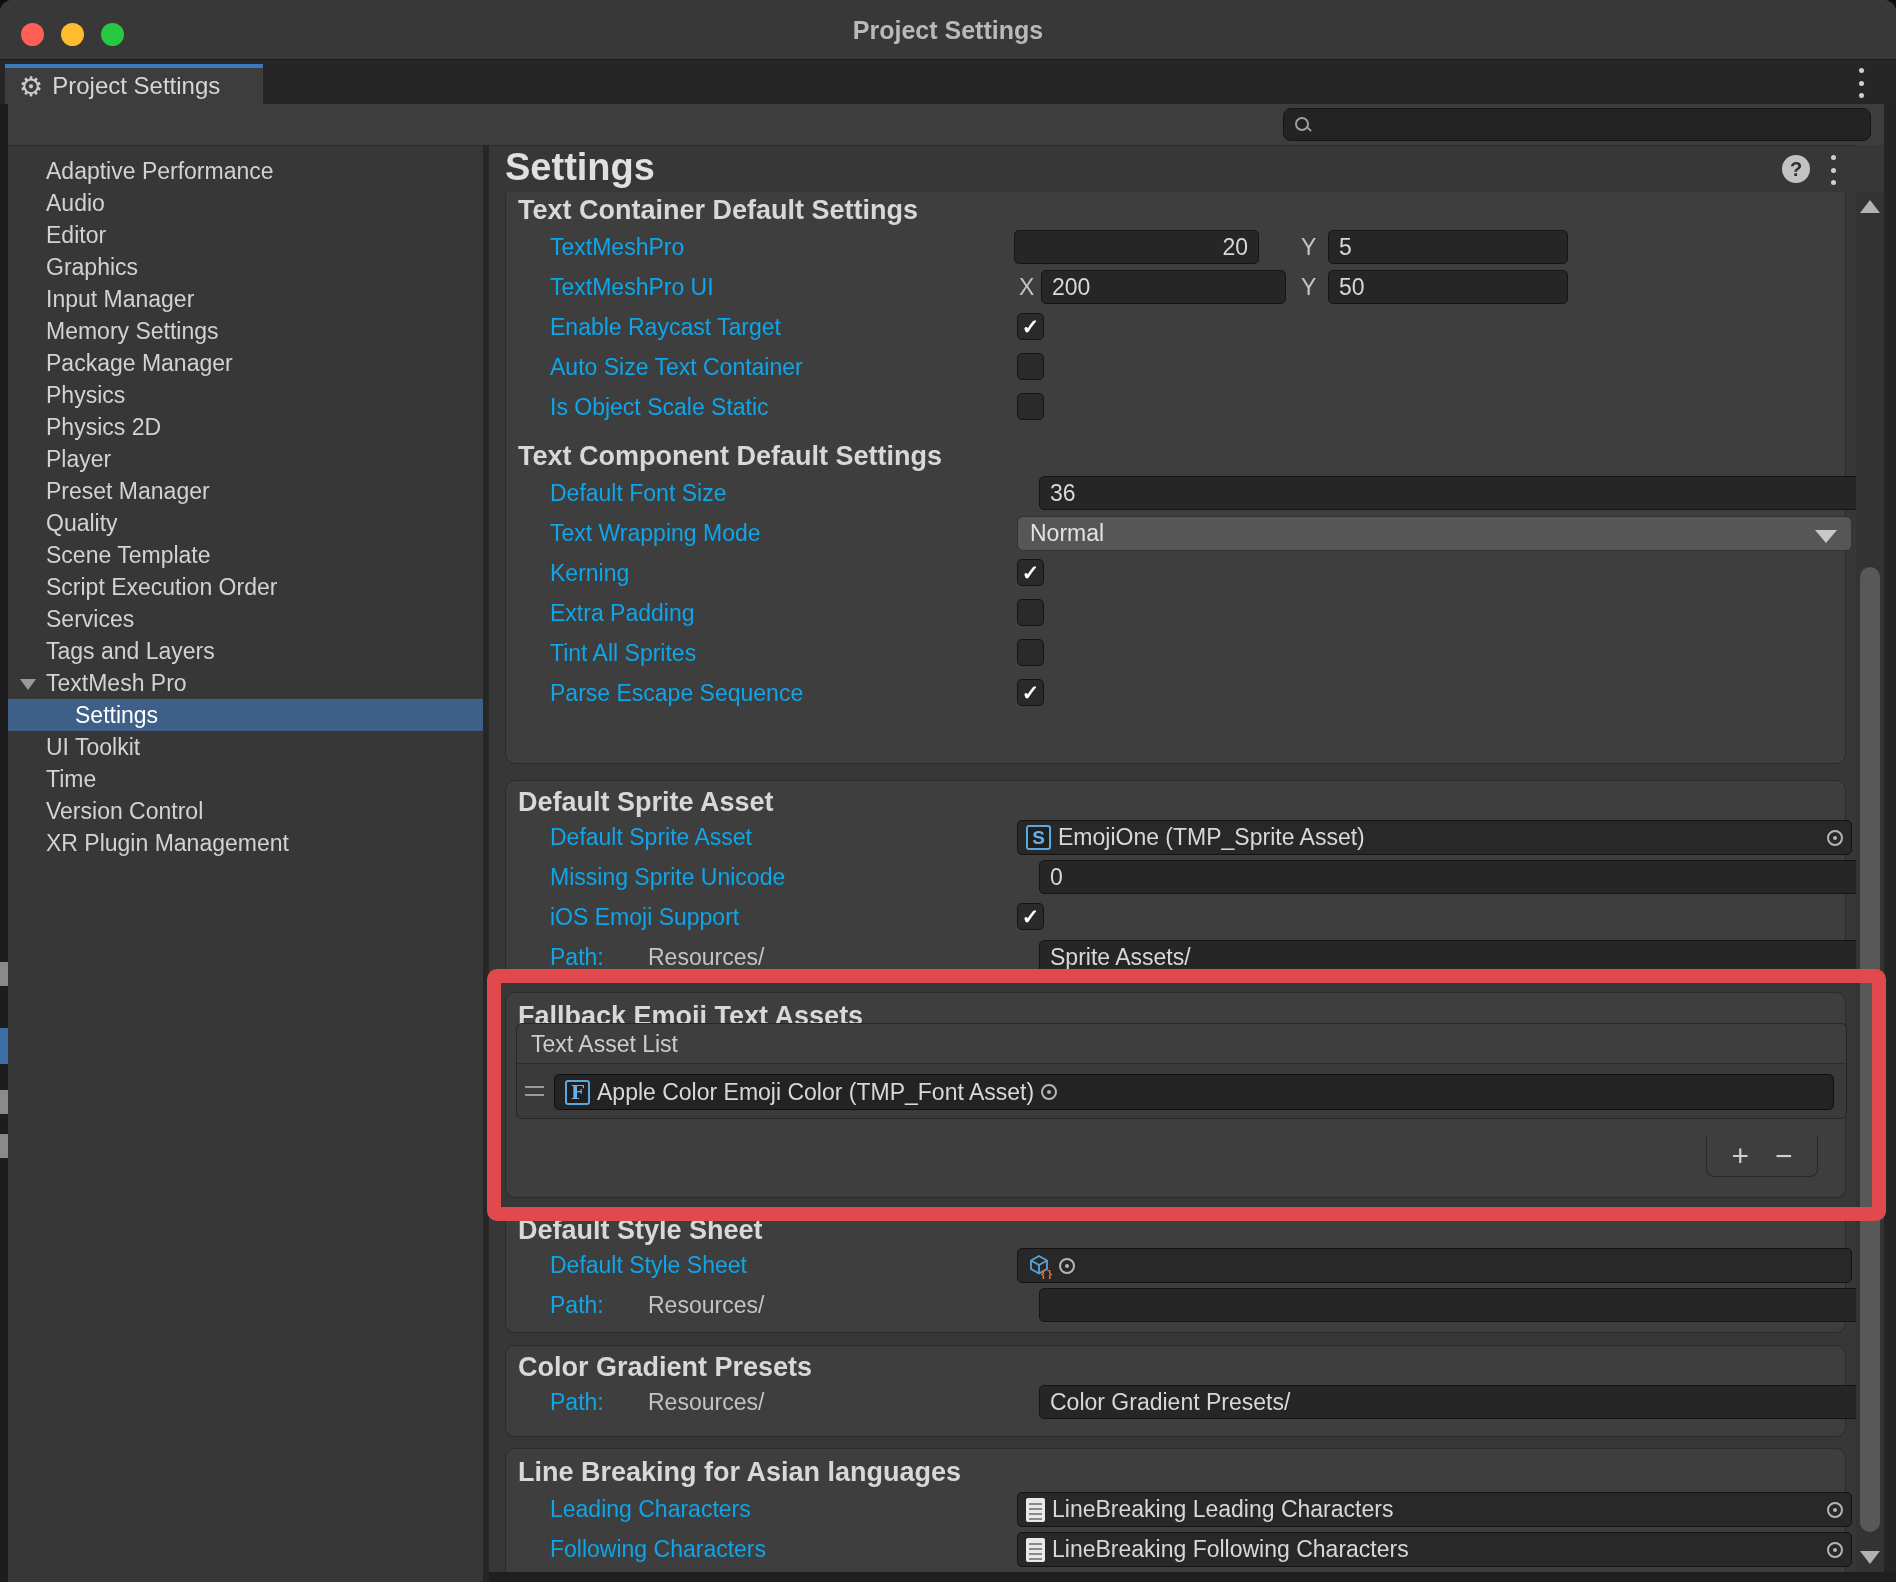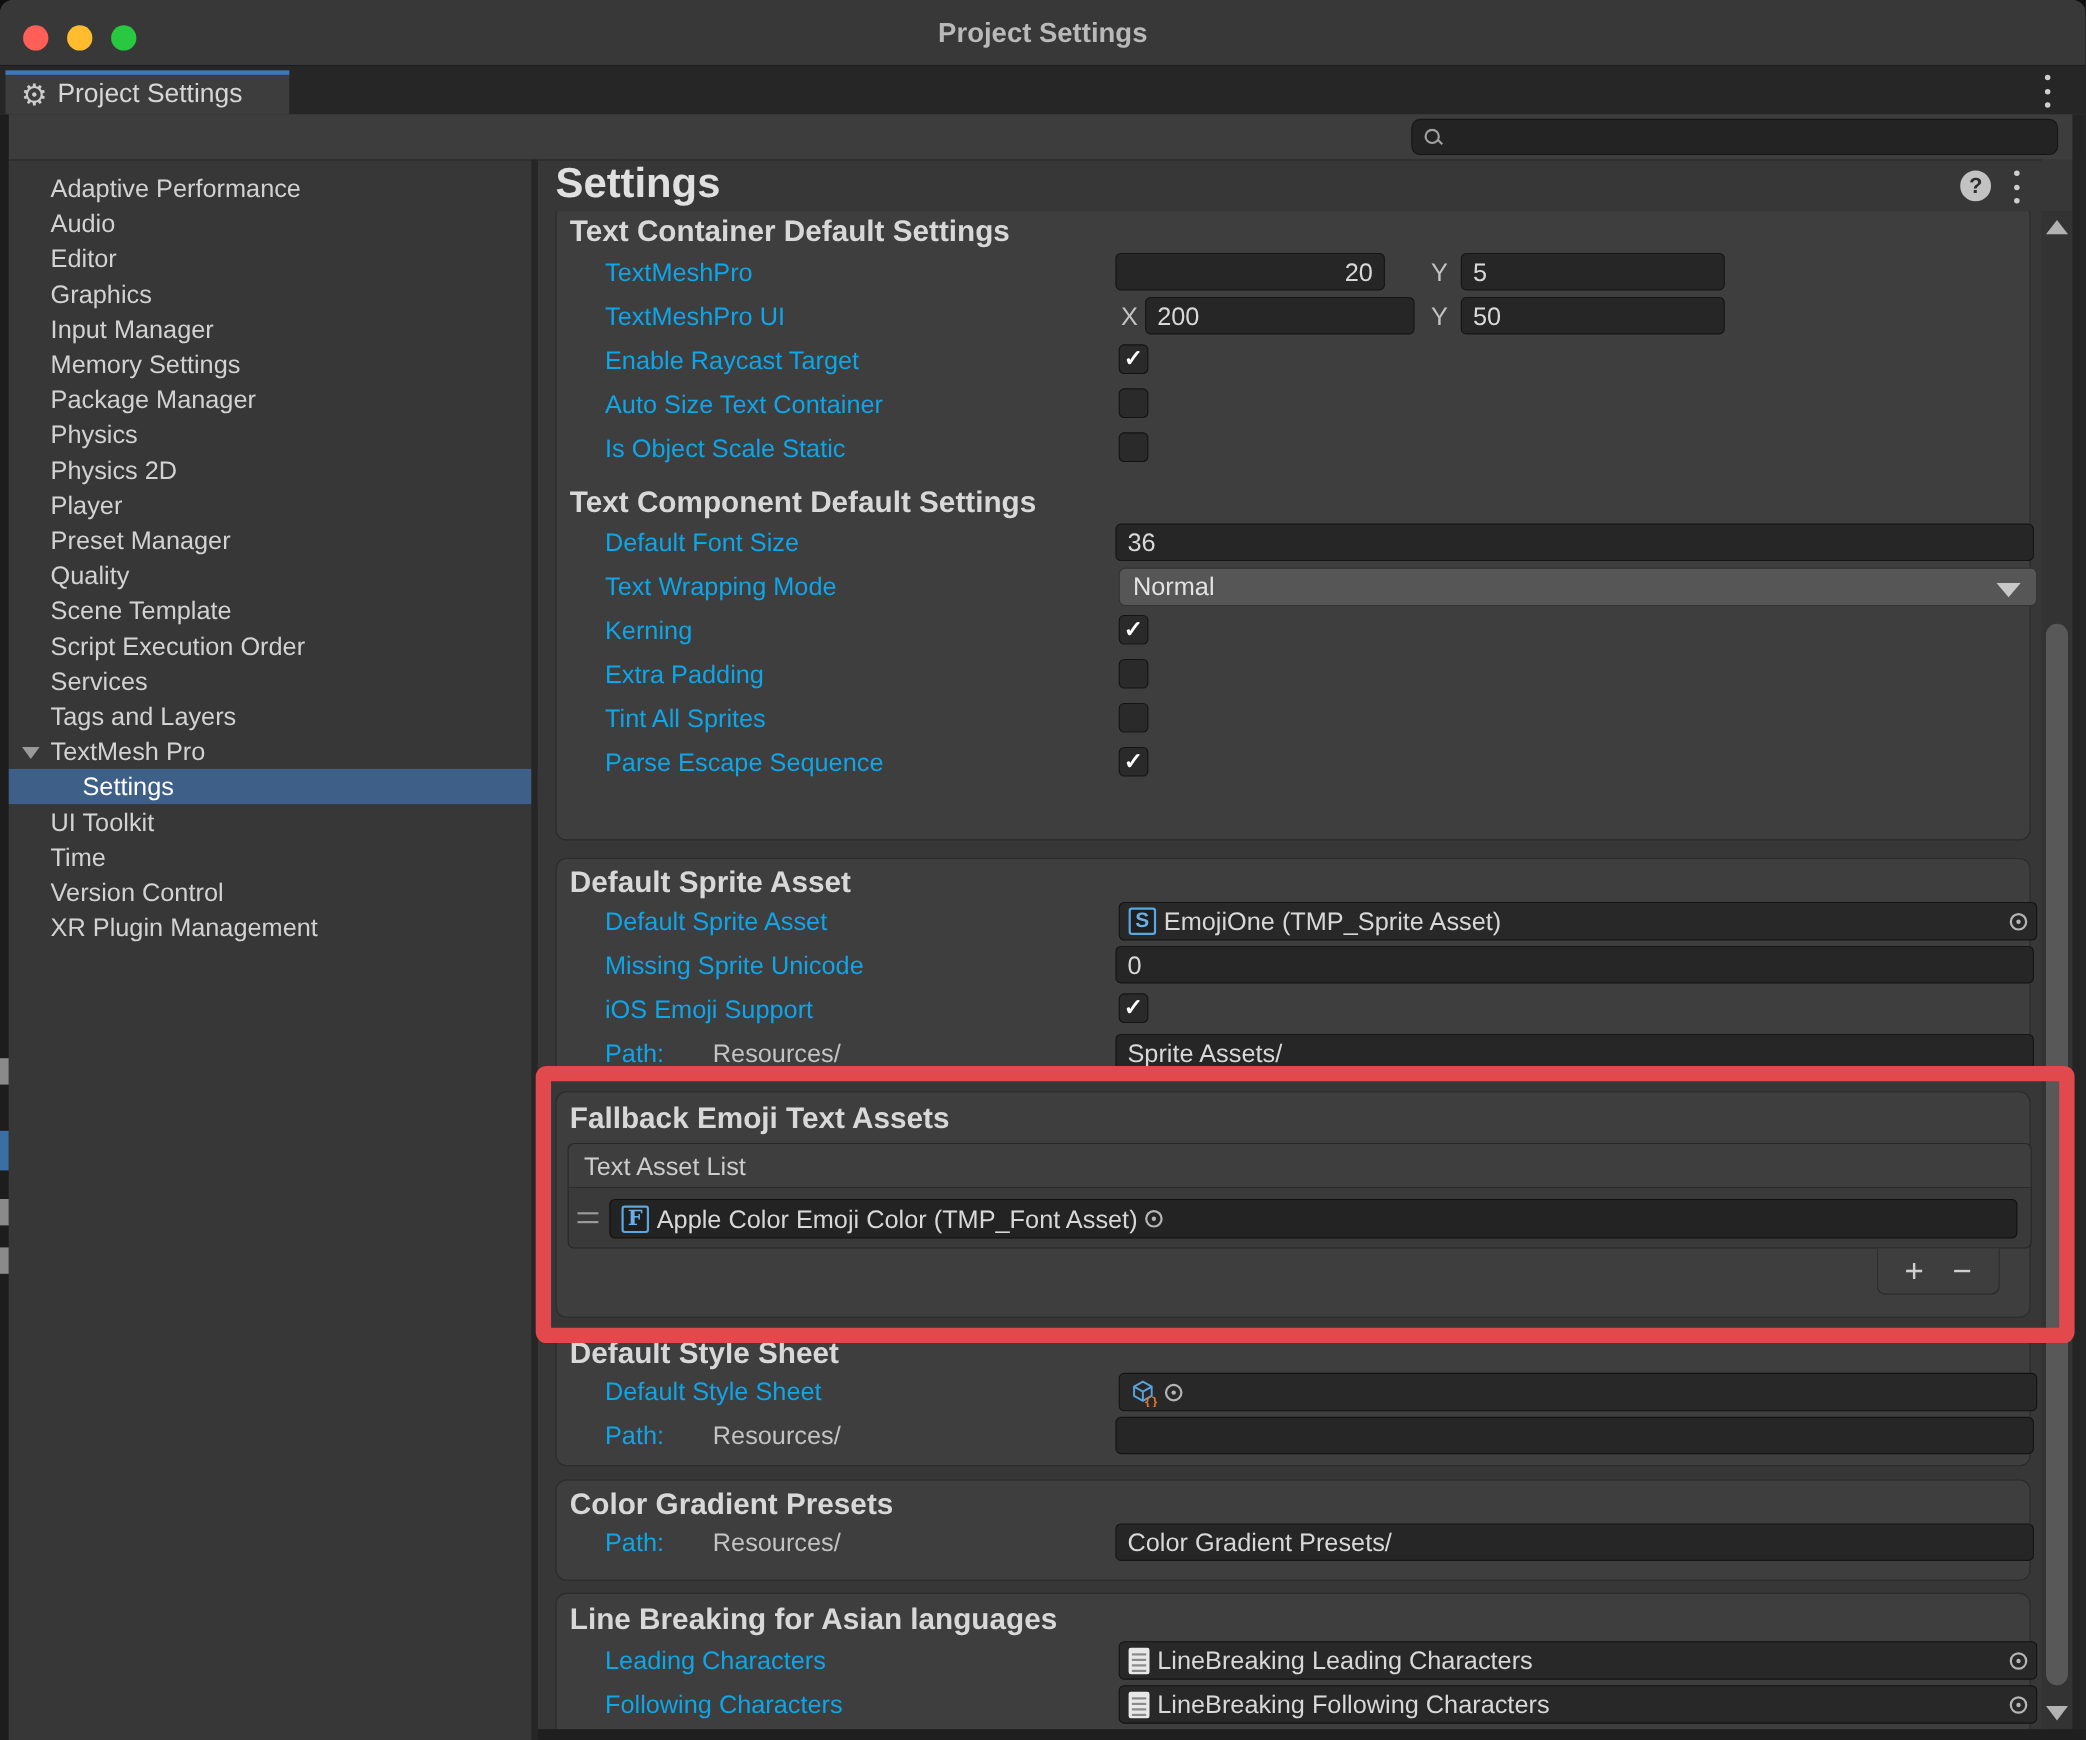--- a/index.html
+++ b/index.html
@@ -69,21 +69,21 @@
 
   .viewport { position:absolute; left:489px; top:192px; width:1367px; height:1380px; overflow:hidden;
               background:#373737; }
   .box { position:absolute; left:16px; width:1341px; background:#3e3e3e;
          border:1px solid #2b2b2b; border-radius:10px; }
   .sec-header { height:34px; line-height:34px; padding-left:12px; color:#d8d8d8;
                 font-size:27px; font-weight:bold; }
   .row { position:relative; height:40px; }
   .lbl { position:absolute; left:44px; top:0; height:40px; line-height:40px; color:#0ea5e9; font-size:23px; }
   .lbl2 { position:absolute; left:142px; top:0; height:40px; line-height:40px; color:#c3c3c3; font-size:23px; }
-  .ctl { position:absolute; left:508px; top:3px; }
+  .ctl { position:absolute; left:533px; top:3px; }
   .tfield { height:34px; background:#262626; border:1px solid #151515; border-radius:5px;
             color:#d8d8d8; font-size:23px; padding:0 10px; font-family:"Liberation Sans",sans-serif; }
   .w-full { width:835px; }
   .checkbox { position:absolute; left:511px; top:6px; width:27px; height:27px; background:#2a2a2a;
               border:1px solid #141414; border-radius:5px; color:#ffffff; font-size:21px; font-weight:bold;
               display:flex; align-items:center; justify-content:center; }
   .axis-lbl { position:absolute; top:0; height:40px; line-height:40px; color:#c3c3c3; font-size:23px; }
   .minmax-lbl { position:absolute; top:0; height:40px; line-height:40px; color:#c3c3c3; font-size:23px; }
   .dropdown { position:absolute; left:511px; top:3px; width:835px; height:35px; background:#565656;
               border:1px solid #333333; border-radius:6px; color:#e2e2e2; font-size:23px;
@@ -101,21 +101,21 @@
   .asset-icon { width:25px; height:25px; flex:none; border:2px solid #5aa8e0; border-radius:3px;
                 background:#1f1f1f; color:#6ab0e8; font-weight:bold; font-size:19px;
                 display:flex; align-items:center; justify-content:center; }
   .asset-icon.serif { font-family:"DejaVu Serif", serif; }
   .so-icon { width:26px; height:26px; flex:none; position:relative; }
   .doc-icon { width:19px; height:24px; flex:none; background:#e8e8e8; border-radius:2px; position:relative; }
   .doc-icon::before { content:''; position:absolute; left:3px; top:5px; width:13px; height:2px;
                       background:#8a8a8a; box-shadow:0 5px 0 #8a8a8a, 0 10px 0 #8a8a8a, 0 15px 0 #8a8a8a; }
 
   
-  .list-wrap { position:absolute; left:10px; top:46px; width:1331px; height:96px;
+  .list-wrap { position:absolute; left:10px; top:30px; width:1331px; height:96px;
                border:1px solid #272727; border-radius:6px; background:#3a3a3a; }
   .list-header { height:40px; line-height:40px; padding-left:14px; color:#cccccc; font-size:23px;
                  border-bottom:1px solid #2c2c2c; background:#3e3e3e; border-radius:6px 6px 0 0; }
   .list-item { position:relative; height:55px; }
   .drag-handle { position:absolute; left:8px; top:22px; width:19px; height:10px;
                  border-top:2px solid #9a9a9a; border-bottom:2px solid #9a9a9a; }
   .item-field { position:absolute; left:37px; top:10px; width:1280px; height:36px; background:#232323;
                 border:1px solid #101010; border-radius:5px; display:flex; align-items:center;
                 padding:0 10px; gap:7px; color:#d8d8d8; font-size:23px; }
   .list-footer { position:absolute; left:1200px; top:142px; width:112px; height:42px; background:#3e3e3e;

